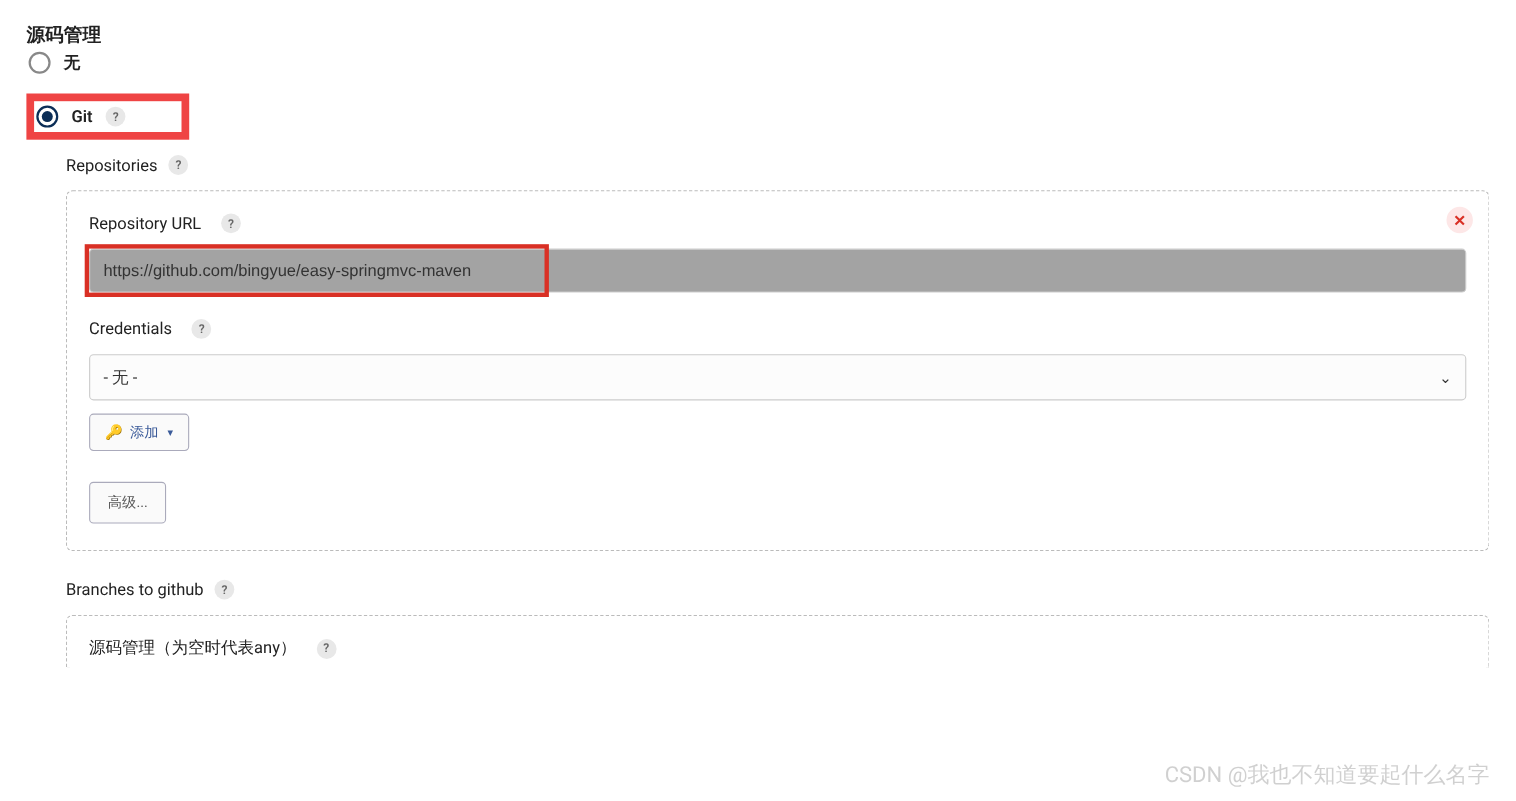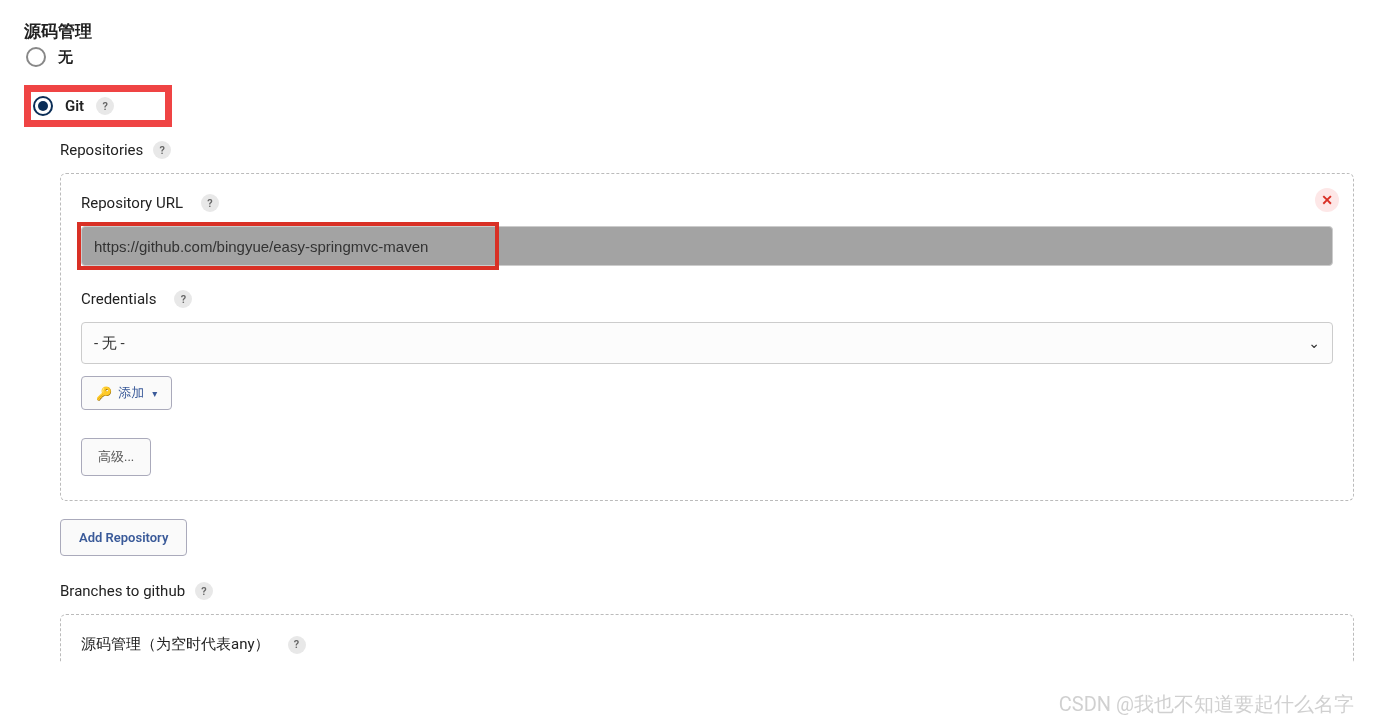--- a/index.html
+++ b/index.html
@@ -241,23 +241,20 @@
       <span class="caret">▾</span>
     </div>
 
     <div>
       <div class="btn advanced">
         <span>高级...</span>
       </div>
     </div>
   </div>
 
-  <div class="btn add-repo">
-    <span>Add Repository</span>
-  </div>
 
   <div class="sub-label" style="margin-top:26px;">
     <span>Branches to github</span>
     <span class="help-badge">?</span>
   </div>
 
   <div class="dashed-box" style="padding-bottom:8px; border-bottom:none; border-radius:6px 6px 0 0; margin-bottom:0;">
     <div class="field-label" style="margin-bottom:0;">
       <span>源码管理（为空时代表any）</span>
       <span class="help-badge">?</span>

